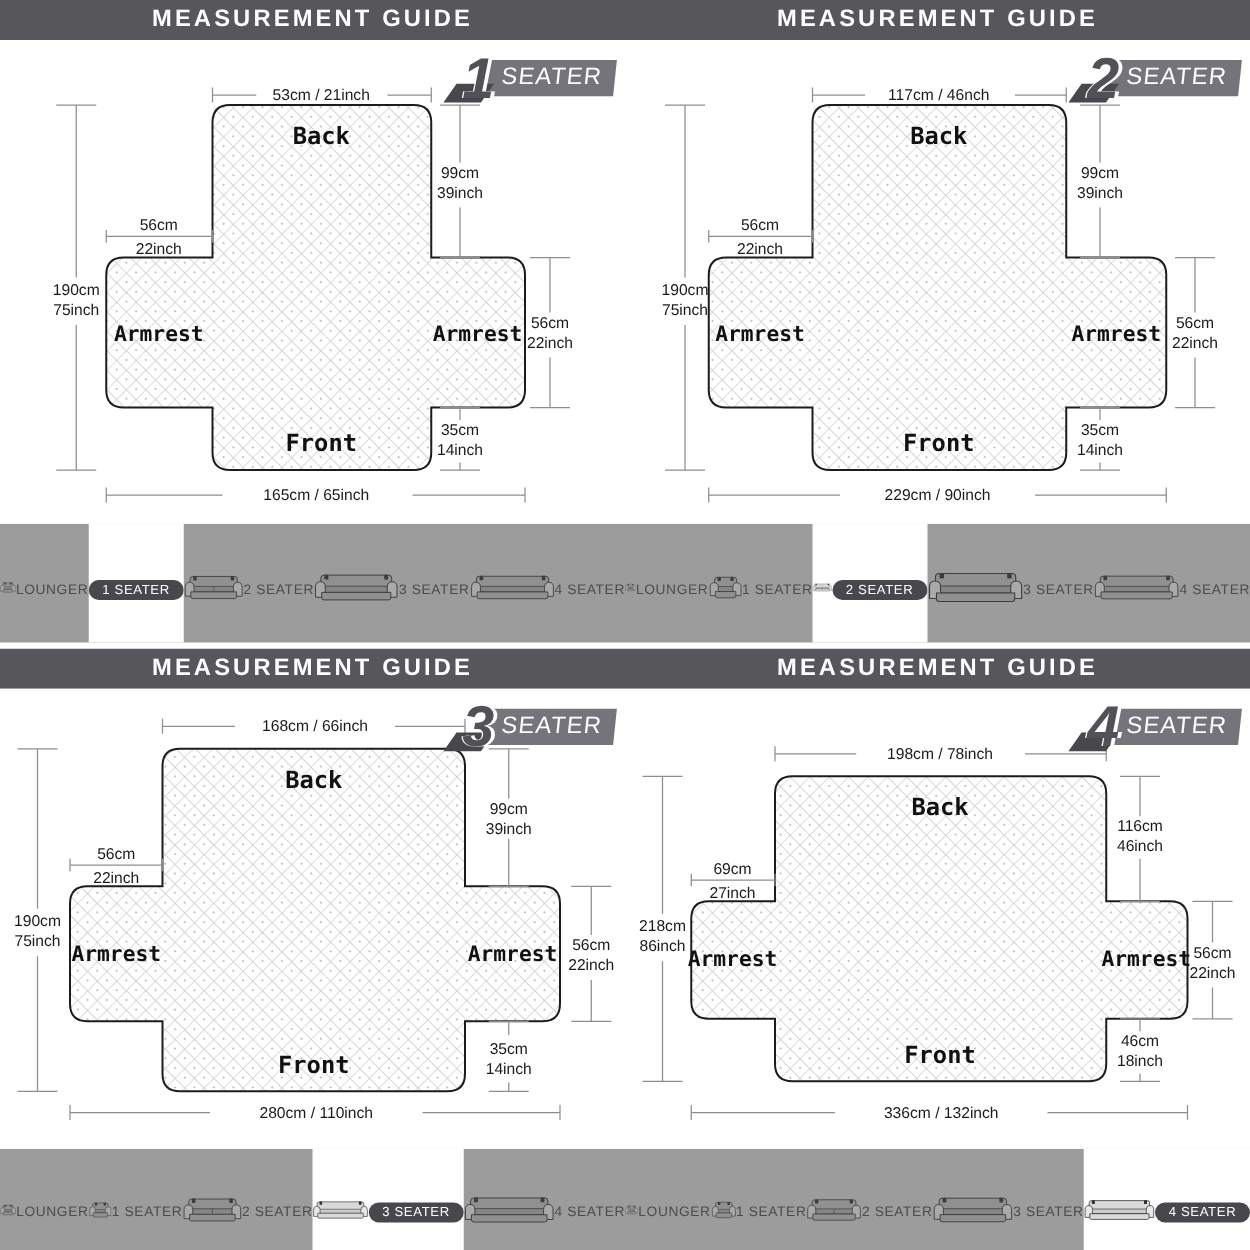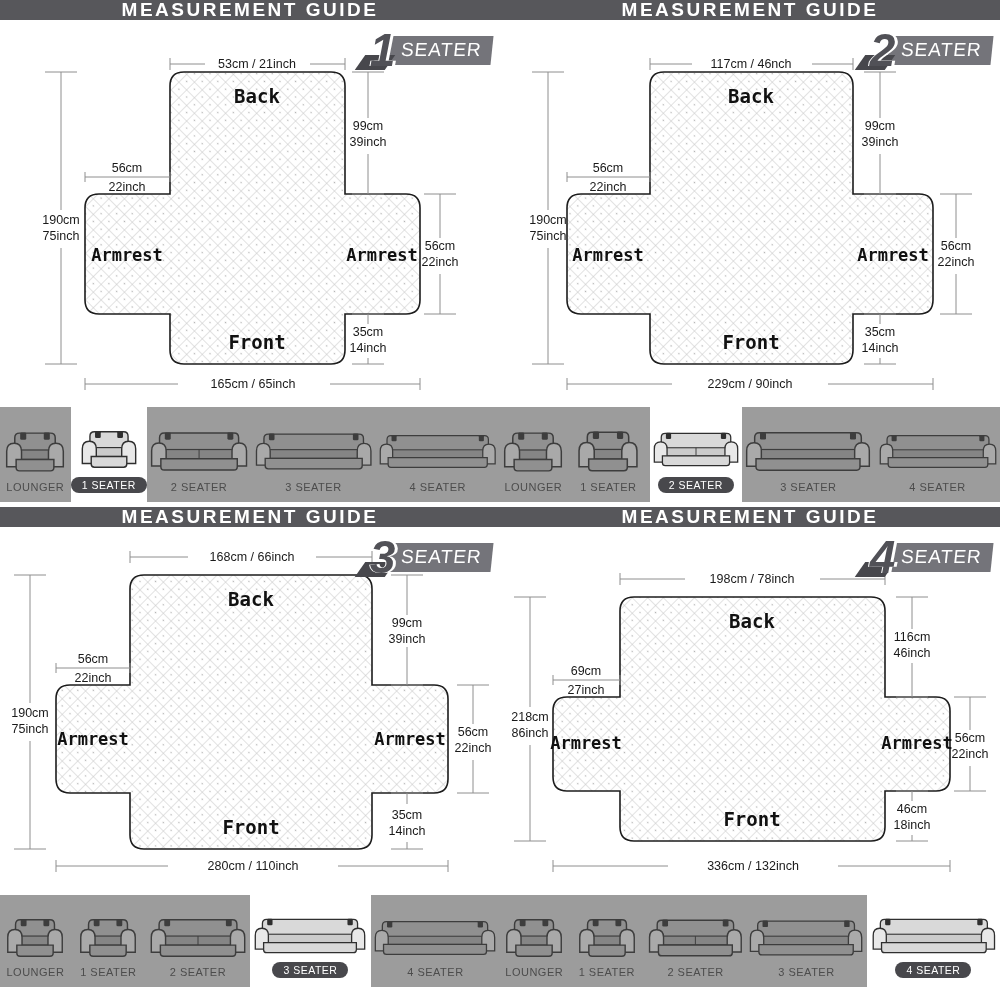--- a/index.html
+++ b/index.html
@@ -1,41 +1,41 @@
 <!DOCTYPE html>
 <html><head>
 <meta charset="utf-8">
 <style>
   html,body{margin:0;padding:0;background:#fff;}
   .page{width:1000px;height:1000px;overflow:hidden;font-family:"Liberation Sans",sans-serif;position:relative;background:#fff;}
   .row{display:flex;}
   .row2{margin-top:5px;}
   .panel{width:500px;position:relative;}
-  .m-header{height:20px;background:#57575b;color:#fff;display:flex;align-items:center;justify-content:center;
+  .m-header{height:32px;background:#57575b;color:#fff;display:flex;align-items:center;justify-content:center;
             font-size:19px;font-weight:600;letter-spacing:2.5px;}
   .diagram{position:relative;height:387px;background:#fff;}
   .row2 .diagram{height:368px;}
   .diagram svg.dg{width:100%;height:100%;display:block;}
   .dg text{font-family:"Liberation Sans",sans-serif;font-size:12.5px;fill:#1a1a1a;text-anchor:middle;}
   .dg text.area{font-family:"DejaVu Sans Mono",monospace;font-size:17px;font-weight:600;fill:#111;}
   .dg text.area-big{font-family:"DejaVu Sans Mono",monospace;font-size:19px;font-weight:600;fill:#111;}
   .dg .dl{stroke:#8e8e8e;stroke-width:1;fill:none;}
   .dg .shape{fill:url(#quilt);stroke:#1c1c1c;stroke-width:1.6;}
   
   .badge{position:absolute;top:10px;right:8px;display:flex;align-items:center;}
   .badge-num{font-size:46px;font-style:italic;font-weight:bold;color:#515157;line-height:0.9;position:relative;
              z-index:2;margin-right:-7px;text-shadow:3px 0 0 #fff,-1px 0 0 #fff;}
   .badge-num::before{content:"";position:absolute;left:-10px;bottom:1px;width:30px;height:15px;background:#47474c;
              transform:skewX(-35deg);z-index:-1;}
   .badge-label{background:#74747a;color:#fff;font-size:19px;padding:3px 10px 4px 13px;letter-spacing:1px;transform:skewX(-6deg);}
   
   .strip{height:95px;background:#9c9c9c;display:flex;}
   .row2 .strip{height:92px;}
   .cell{--s1:#909090;--s2:#a9a9a9;--s3:#858585;--sk:#3d3d3d;
-        display:flex;flex-direction:column;justify-content:flex-end;align-items:center;
+        display:flex;flex-direction:row;justify-content:flex-end;align-items:center;
         padding:19px 0 9px;overflow:hidden;cursor:pointer;}
   .cell.active{--s1:#d9d9d9;--s2:#e8e8e8;--s3:#cbcbcb;--sk:#2f2f2f;background:#fff;}
   .cell svg{margin-bottom:4px;max-width:96%;}
   .lbl{font-size:11px;color:#4c4c4c;letter-spacing:0.5px;white-space:nowrap;}
   .cell.active .lbl{background:#48484c;color:#fff;border-radius:10px;padding:2px 11px;font-size:10.5px;}
   .hidden-defs{position:absolute;width:0;height:0;}
 </style>
 </head>
 <body>
 

